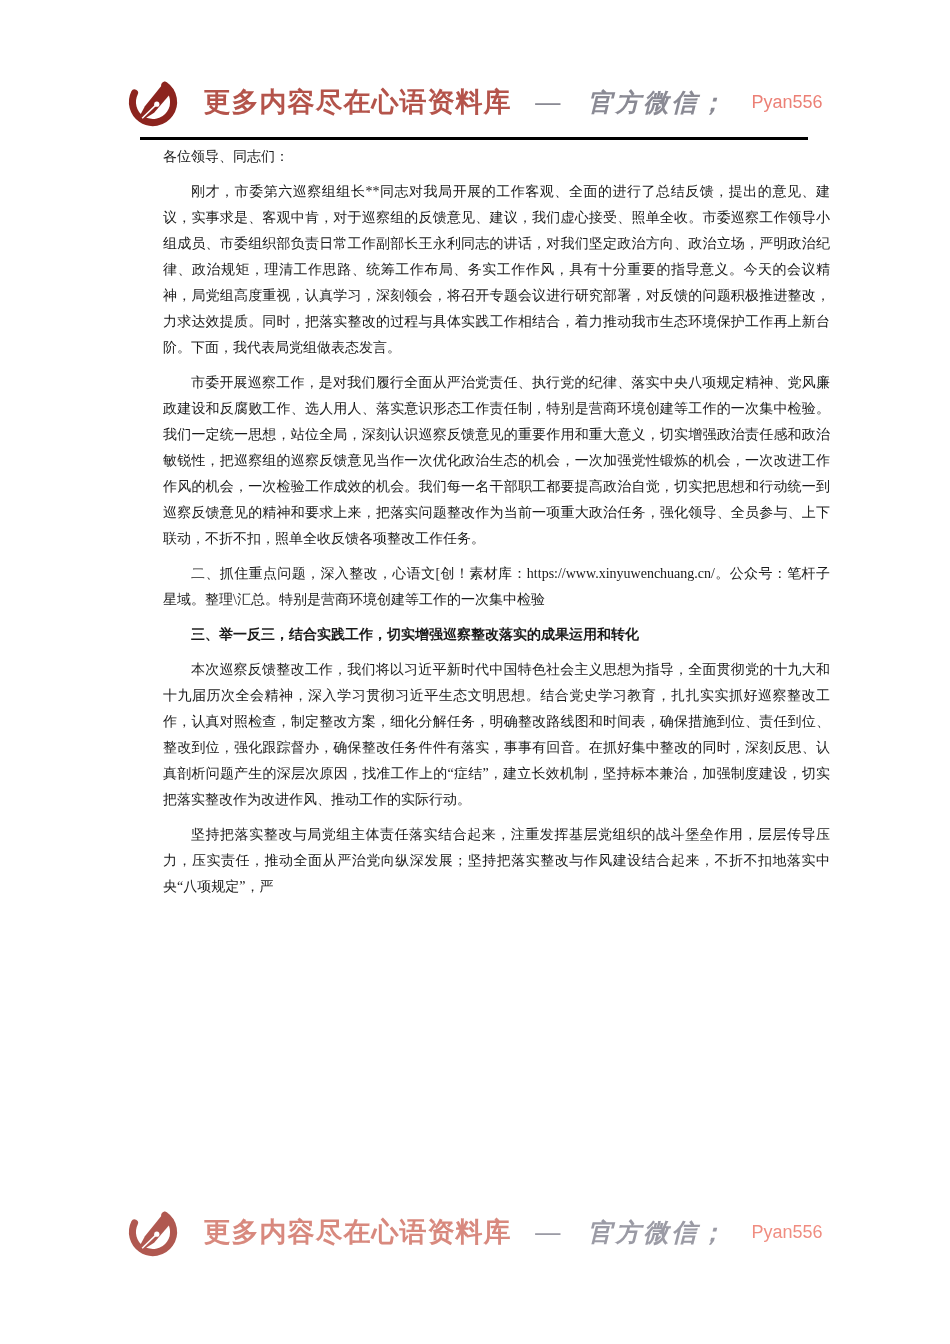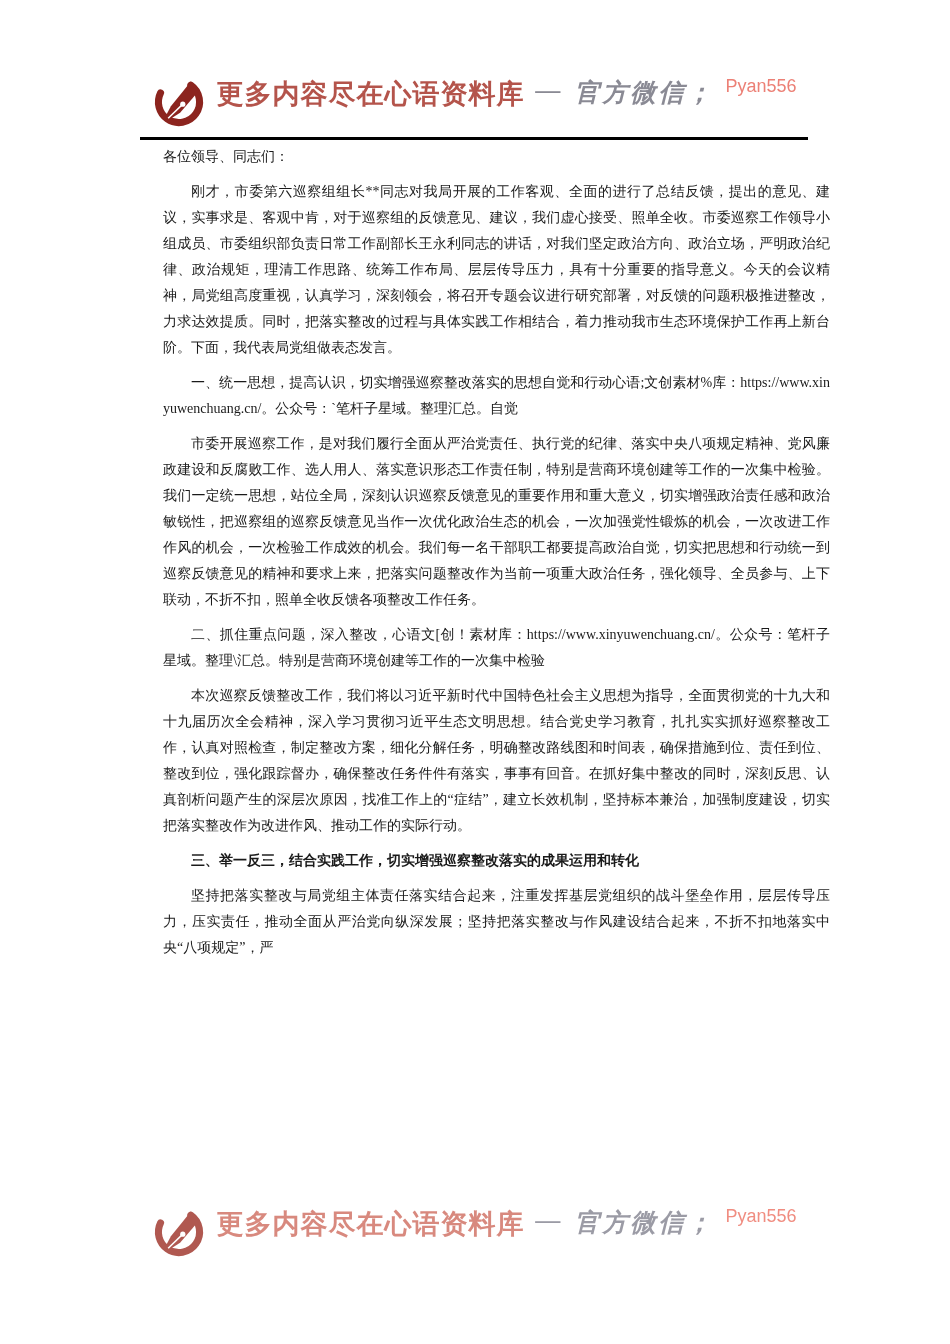--- a/index.html
+++ b/index.html
@@ -14,22 +14,22 @@
     color: var(--text, #1a1a1a);
   }
 
   
   .watermark {
     position: absolute;
     left: 0;
     width: 100%;
     display: flex;
     justify-content: center;
-    align-items: flex-start;
-    gap: 11px;
+    align-items: center;
+    gap: 24px;
     white-space: nowrap;
   }
   .watermark.header { top: 76px; }
   .watermark.footer { top: 1206px; }
 
   .wm-logo { width: 52px; height: 52px; flex: 0 0 auto; }
   .watermark.header .wm-logo { color: var(--logo-red, #8c241e); }
   .watermark.footer .wm-logo { color: var(--logo-red-light, #a8473e); opacity: .9; }
 
   .wm-prefix {
@@ -96,26 +96,25 @@
     <span class="wm-prefix">更多内容尽在心语资料库</span>
     <span class="wm-sep">—</span>
     <span class="wm-label">官方微信；</span>
     <span class="wm-id">Pyan556</span>
   </div>
 
   <div class="rule"></div>
 
   <div class="doc">
     <p>各位领导、同志们：</p>
-    <p class="indent">刚才，市委第六巡察组组长**同志对我局开展的工作客观、全面的进行了总结反馈，提出的意见、建议，实事求是、客观中肯，对于巡察组的反馈意见、建议，我们虚心接受、照单全收。市委巡察工作领导小组成员、市委组织部负责日常工作副部长王永利同志的讲话，对我们坚定政治方向、政治立场，严明政治纪律、政治规矩，理清工作思路、统筹工作布局、层层传导压力，具有十分重要的指导意义。今天的会议精神，局党组高度重视，认真学习，深刻领会，将召开专题会议进行研究部署，对反馈的问题积极推进整改，力求达效提质。同时，把落实整改的过程与具体实践工作相结合，着力推动我市生态环境保护工作再上新台阶。下面，我代表局党组做表态发言。</p>
-    <p class="indent">一、统一思想，提高认识，切实增强巡察整改落实的思想自觉和行动心语;文创素材%库：https://www.xinyuwenchuang.cn/。公众号：`笔杆子星域。整理汇总。自觉</p>
+    <p class="indent">刚才，市委第六巡察组组长**同志对我局开展的工作客观、全面的进行了总结反馈，提出的意见、建议，实事求是、客观中肯，对于巡察组的反馈意见、建议，我们虚心接受、照单全收。市委巡察工作领导小组成员、市委组织部负责日常工作副部长王永利同志的讲话，对我们坚定政治方向、政治立场，严明政治纪律、政治规矩，理清工作思路、统筹工作布局、务实工作作风，具有十分重要的指导意义。今天的会议精神，局党组高度重视，认真学习，深刻领会，将召开专题会议进行研究部署，对反馈的问题积极推进整改，力求达效提质。同时，把落实整改的过程与具体实践工作相结合，着力推动我市生态环境保护工作再上新台阶。下面，我代表局党组做表态发言。</p>
     <p class="indent">市委开展巡察工作，是对我们履行全面从严治党责任、执行党的纪律、落实中央八项规定精神、党风廉政建设和反腐败工作、选人用人、落实意识形态工作责任制，特别是营商环境创建等工作的一次集中检验。我们一定统一思想，站位全局，深刻认识巡察反馈意见的重要作用和重大意义，切实增强政治责任感和政治敏锐性，把巡察组的巡察反馈意见当作一次优化政治生态的机会，一次加强党性锻炼的机会，一次改进工作作风的机会，一次检验工作成效的机会。我们每一名干部职工都要提高政治自觉，切实把思想和行动统一到巡察反馈意见的精神和要求上来，把落实问题整改作为当前一项重大政治任务，强化领导、全员参与、上下联动，不折不扣，照单全收反馈各项整改工作任务。</p>
     <p class="indent">二、抓住重点问题，深入整改，心语文[创！素材库：https://www.xinyuwenchuang.cn/。公众号：笔杆子星域。整理\汇总。特别是营商环境创建等工作的一次集中检验</p>
+    <p class="indent bold">三、举一反三，结合实践工作，切实增强巡察整改落实的成果运用和转化</p>
     <p class="indent">本次巡察反馈整改工作，我们将以习近平新时代中国特色社会主义思想为指导，全面贯彻党的十九大和十九届历次全会精神，深入学习贯彻习近平生态文明思想。结合党史学习教育，扎扎实实抓好巡察整改工作，认真对照检查，制定整改方案，细化分解任务，明确整改路线图和时间表，确保措施到位、责任到位、整改到位，强化跟踪督办，确保整改任务件件有落实，事事有回音。在抓好集中整改的同时，深刻反思、认真剖析问题产生的深层次原因，找准工作上的“症结”，建立长效机制，坚持标本兼治，加强制度建设，切实把落实整改作为改进作风、推动工作的实际行动。</p>
-    <p class="indent bold">三、举一反三，结合实践工作，切实增强巡察整改落实的成果运用和转化</p>
     <p class="indent">坚持把落实整改与局党组主体责任落实结合起来，注重发挥基层党组织的战斗堡垒作用，层层传导压力，压实责任，推动全面从严治党向纵深发展；坚持把落实整改与作风建设结合起来，不折不扣地落实中央“八项规定”，严</p>
   </div>
 
   <div class="watermark footer">
     <svg class="wm-logo" viewBox="0 0 48 48" aria-hidden="true">
       <circle cx="24" cy="24" r="19" fill="none" stroke="currentColor" stroke-width="6.5" stroke-linecap="round" stroke-dasharray="86 34" transform="rotate(-55 24 24)"></circle>
       <path d="M35 5 L43 13 L25 34 L13 41.5 Q10.6 42.6 10 40.2 L16.5 28 Z" fill="currentColor"></path>
       <circle cx="27.5" cy="26" r="2.4" fill="#ffffff"></circle>
       <path d="M27.5 26 L14 39" stroke="#ffffff" stroke-width="1.4"></path>
     </svg>

